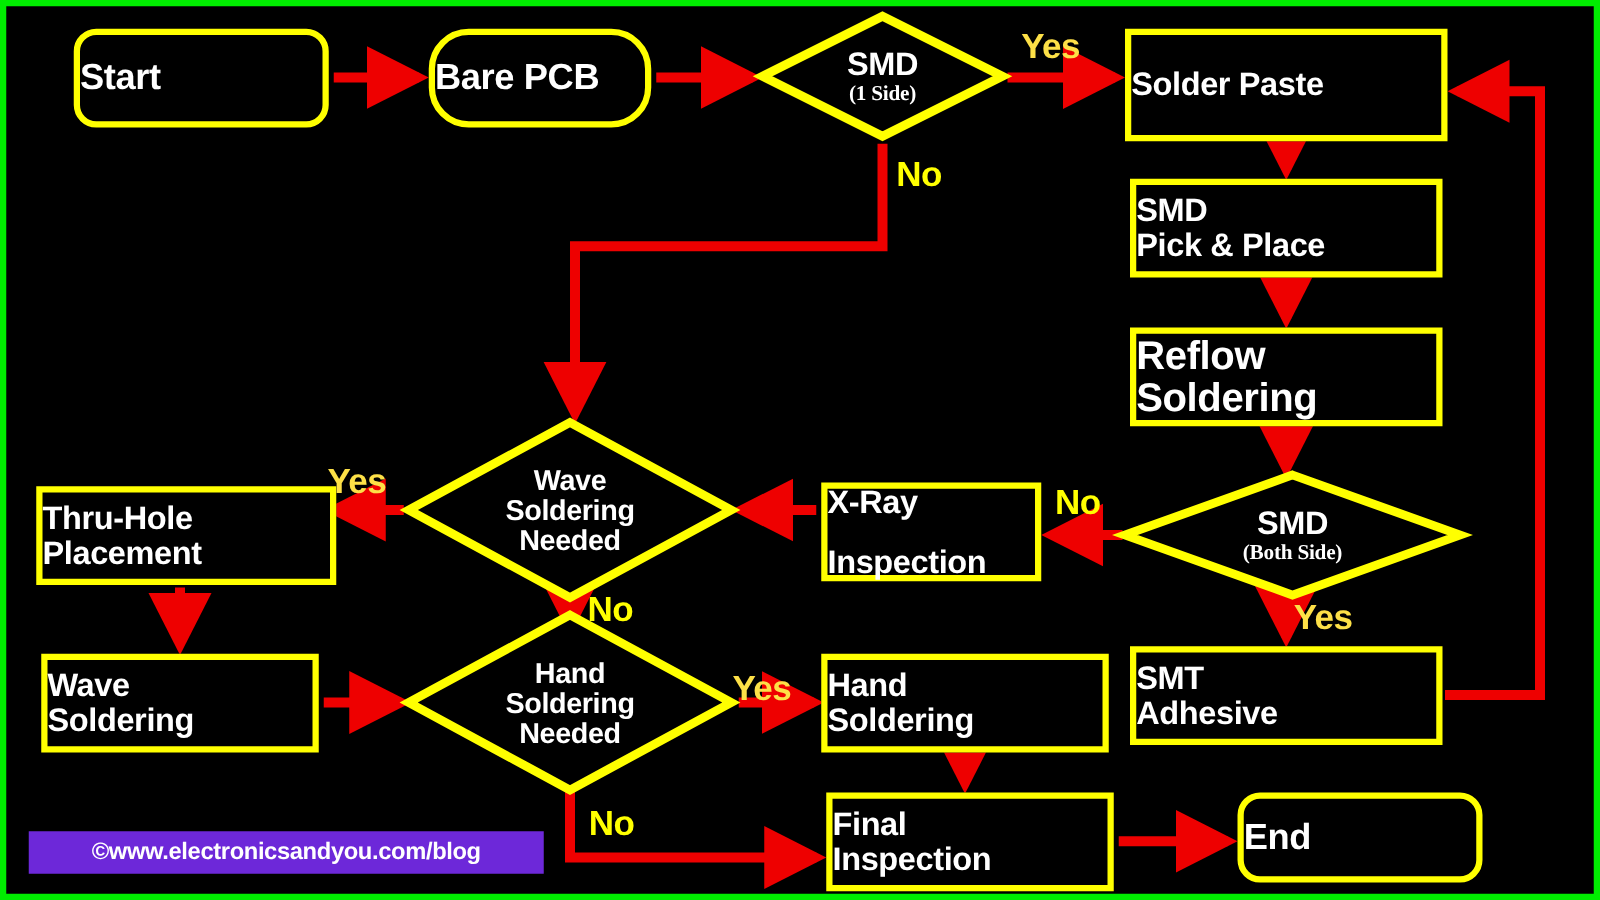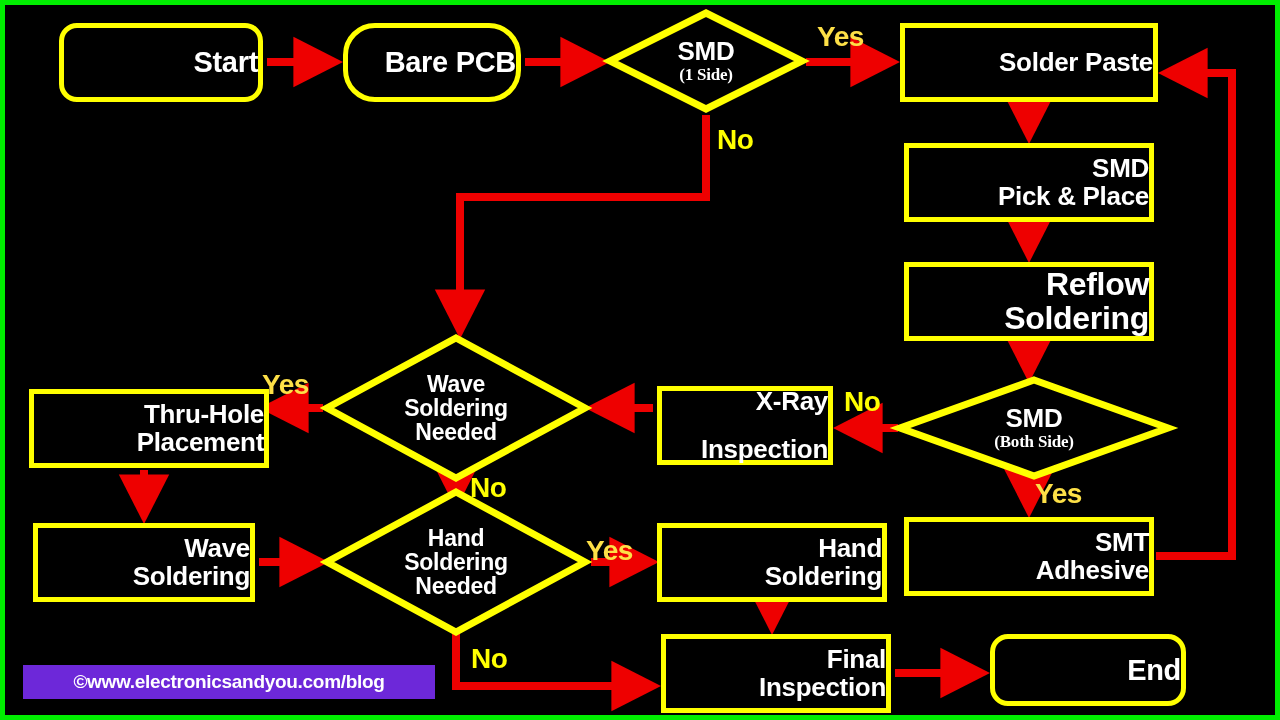--- a/index.html
+++ b/index.html
@@ -21,21 +21,21 @@
     position: absolute;
     top: 0; left: 0;
     width: 1280px;
     height: 720px;
     pointer-events: none;
   }
   .node {
     position: absolute;
     box-sizing: border-box;
     display: flex;
-    align-items: flex-end;
+    align-items: flex-start;
     justify-content: center;
     flex-direction: column;
     color: #ffffff;
     font-weight: bold;
     text-align: center;
     line-height: 1.04;
     letter-spacing: -0.3px;
   }
   .box {
     border: 5px solid #ffff00;
@@ -138,21 +138,21 @@
   </svg>
 
   <div class="node box rounded" style="left:54px; top:18px; width:204px; height:79px; font-size:29px;">
     <span class="nodetext">Start</span>
   </div>
 
   <div class="node box" style="left:338px; top:18px; width:178px; height:79px; font-size:29px;border-radius:32px;">
     <span class="nodetext">Bare PCB</span>
   </div>
 
-  <div class="node box" style="left:895px; top:18px; width:258px; height:79px; font-size:26px;">
+  <div class="node box" style="left:895px; top:18px; width:258px; height:90px; font-size:26px;">
     <span class="nodetext">Solder Paste</span>
   </div>
 
   <div class="node box" style="left:899px; top:138px; width:250px; height:79px; font-size:26px;">
     <span class="nodetext">SMD</span>
     <span class="nodetext">Pick &amp; Place</span>
   </div>
 
   <div class="node box" style="left:899px; top:257px; width:250px; height:79px; font-size:32px;">
     <span class="nodetext">Reflow</span>

